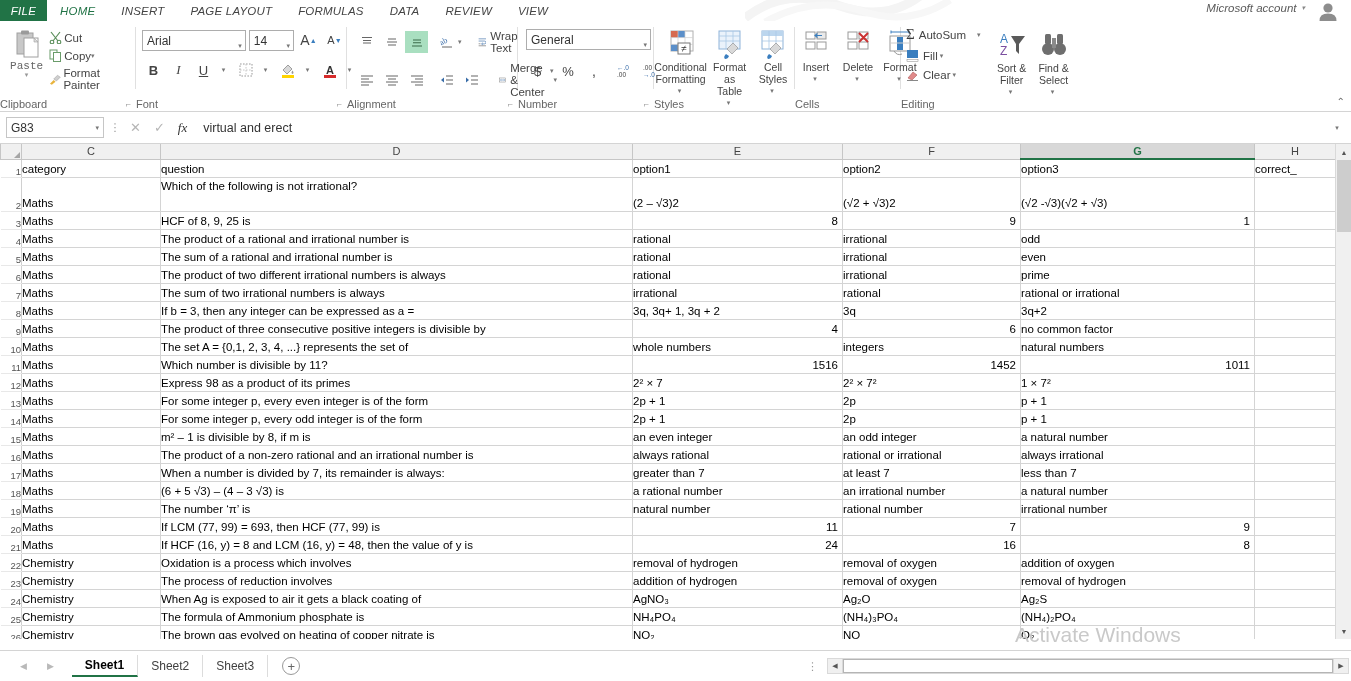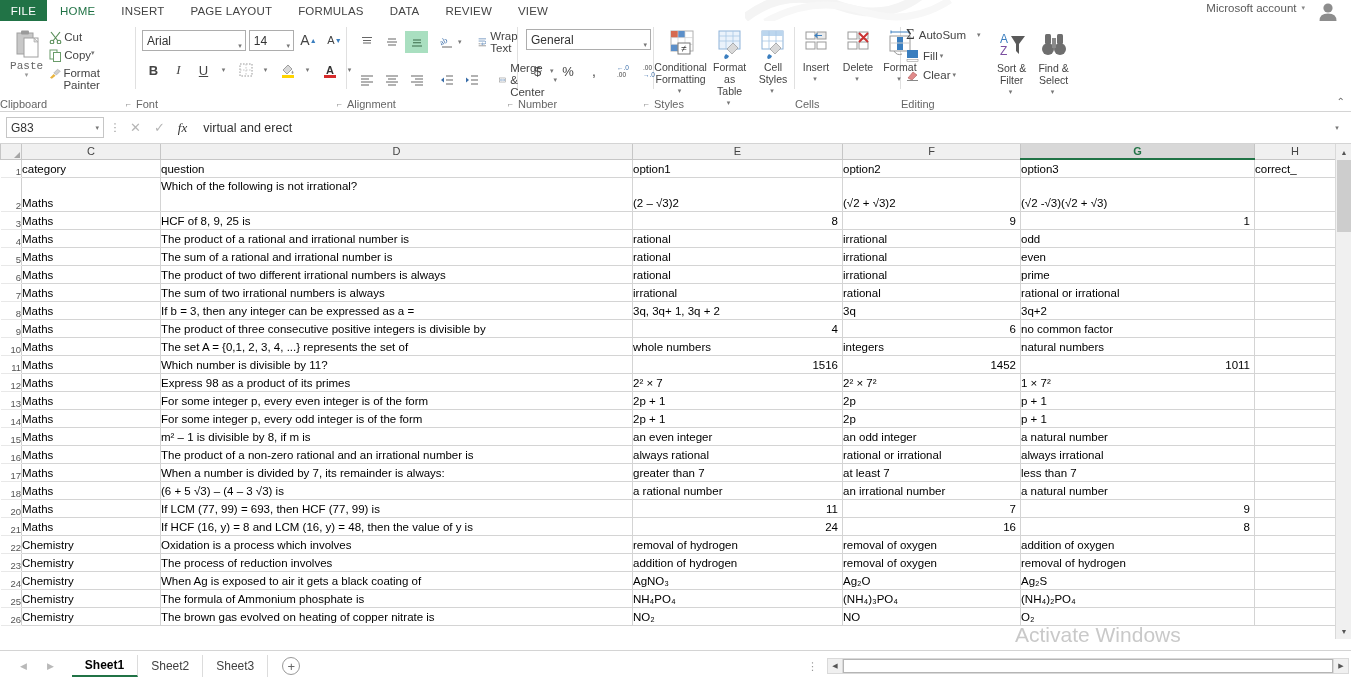--- a/index.html
+++ b/index.html
@@ -5,21 +5,21 @@
   * { box-sizing: border-box; }
   html, body { margin:0; padding:0; }
   body {
     width:1351px; height:681px; overflow:hidden;
     font-family:"Liberation Sans", sans-serif;
     font-size:12px; color:#444; background:#fff;
     position:relative;
   }
 
   
-  .tabbar { height:21px; background:#ffffff; position:relative; display:flex; align-items:center; }
+  .tabbar { height:21px; background:#ffffff; position:relative; display:flex; align-items:center;font-style:italic; }
   .tab-file { width:47px; height:21px; background:#217346; color:#fff; font-size:11.5px;
               display:flex; align-items:center; justify-content:center; letter-spacing:.3px; }
   .tab { height:21px; padding:0 13px; display:flex; align-items:center; font-size:11.5px;
          color:#444; letter-spacing:.2px; }
   .tab.active { color:#217346; }
   .msacct { position:absolute; right:46px; top:2px; font-size:11.5px; color:#5a5a5a; display:flex; align-items:center; gap:5px;}
   .msacct .caret { font-size:7px; color:#888; }
   .acct-avatar { position:absolute; right:8px; top:0px; width:30px; height:21px; display:flex;align-items:flex-end;justify-content:center;}
   .acct-avatar svg { display:block; }
   .wm1 { position:absolute; left:745px; top:-8px; width:220px; height:30px; overflow:hidden; pointer-events:none; }
@@ -30,21 +30,21 @@
   .grp-sep { width:1px; background:#e0e0e0; margin:6px 0 22px 0; align-self:stretch; }
   .grp-label { position:absolute; bottom:2px; left:0; right:0; font-size:11px; color:#666; }
   .grp-launch { position:absolute; bottom:3px; right:4px; font-size:9px; color:#999; }
 
   
   .g-clip { width:135px; display:flex; padding-left:4px; }
   .paste { width:48px; display:flex; flex-direction:column; align-items:center; padding-top:4px; color:#666; }
   .paste-label { font-size:11px; margin-top:1px;font-family:Liberation Mono, monospace; }
   .paste-caret { font-size:7px; color:#999; line-height:6px; }
   .clipitems { padding-top:6px; display:flex; flex-direction:column; gap:5px; }
-  .clipitem { display:flex; align-items:flex-start; gap:2px; font-size:11.5px; color:#444; }
+  .clipitem { display:flex; align-items:center; gap:2px; font-size:11.5px; color:#444; }
 
   
   .g-font { width:210px; padding-left:6px; }
   .fontrow1 { display:flex; align-items:center; gap:3px; padding-top:4px; }
   .fontrow2 { display:flex; align-items:center; gap:2px; padding-top:8px; }
   .fname { width:113px; height:21px; border:1px solid #adadad; background:#fff; font-size:12px;
            padding:2px 14px 2px 4px; position:relative; color:#333; line-height:16px;}
   .fsize { width:48px; height:21px; border:1px solid #adadad; background:#fff; font-size:12px;
            padding:2px 14px 2px 4px; position:relative; color:#333; line-height:16px;}
   .cbcaret { position:absolute; right:3px; top:7px; font-size:7px; color:#777; }
@@ -753,20 +753,29 @@
         <tr>
           <td class="rowhdr">18</td>
           <td class="cell">Maths</td>
           <td class="cell">(6 + 5 √3) – (4 – 3 √3) is</td>
           <td class="cell">a rational number</td>
           <td class="cell">an irrational number</td>
           <td class="cell">a natural number</td>
           <td class="cell"></td>
         </tr>
         <tr>
+          <td class="rowhdr">19</td>
+          <td class="cell">Maths</td>
+          <td class="cell"> The number ‘π’ is</td>
+          <td class="cell">natural number</td>
+          <td class="cell">rational number</td>
+          <td class="cell">irrational number</td>
+          <td class="cell"></td>
+        </tr>
+        <tr>
           <td class="rowhdr">20</td>
           <td class="cell">Maths</td>
           <td class="cell">If LCM (77, 99) = 693, then HCF (77, 99) is</td>
           <td class="cell num">11</td>
           <td class="cell num">7</td>
           <td class="cell num">9</td>
           <td class="cell"></td>
         </tr>
         <tr>
           <td class="rowhdr">21</td>

